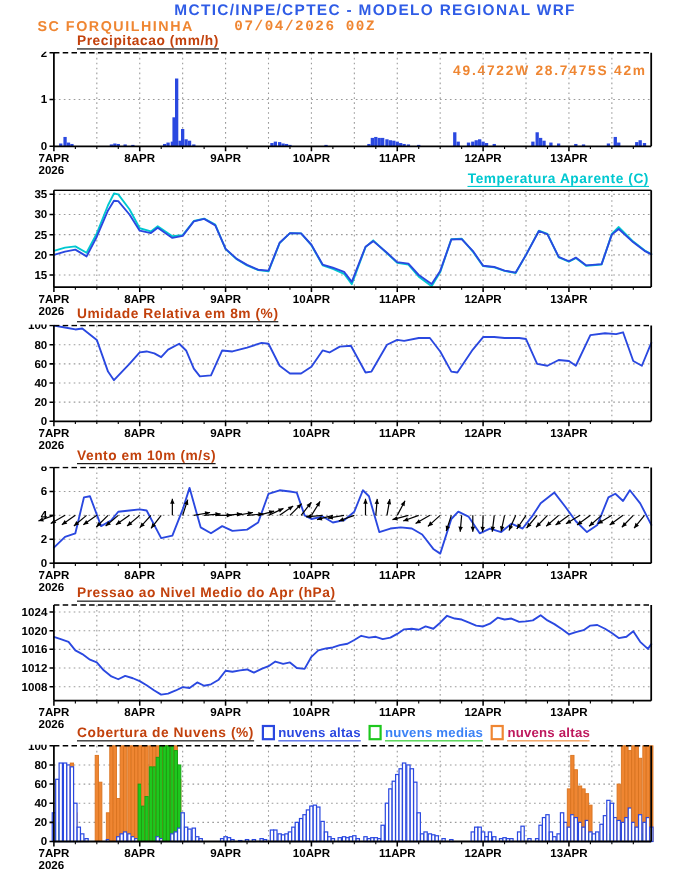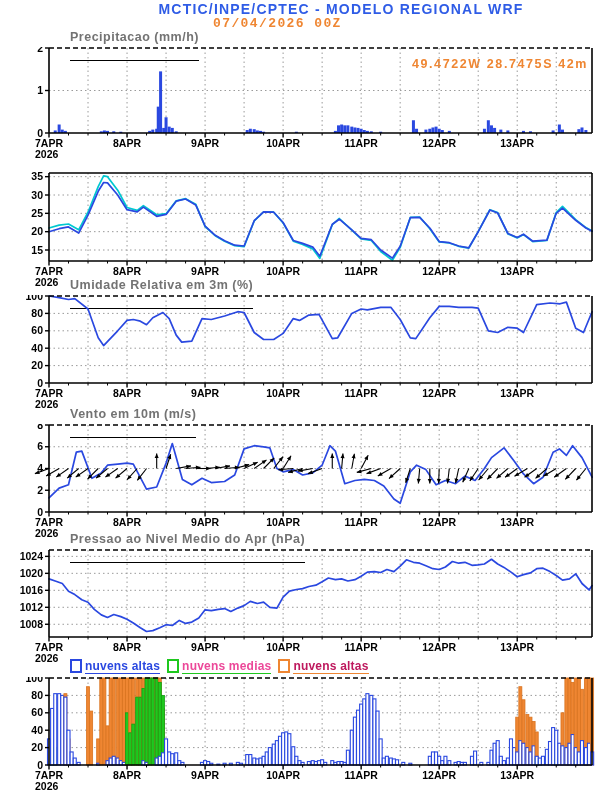--- a/index.html
+++ b/index.html
@@ -2,50 +2,53 @@
 <html><head>
 <meta charset="utf-8">
 <style>
   html,body{margin:0;padding:0;background:#fff;}
   #page{position:relative;width:612px;height:792px;background:#fff;overflow:hidden;
         font-family:"Liberation Sans",sans-serif;font-weight:bold;}
   .hdr1{position:absolute;top:1px;left:0;width:612px;text-align:center;font-size:14px;letter-spacing:1.2px;margin-left:35px;}
   .hdr2a{position:absolute;top:16px;left:34px;font-size:13px;letter-spacing:1.4px;}
   .hdr2b{position:absolute;top:16px;left:213px;font-size:13px;letter-spacing:1.4px;font-family:Liberation Mono, monospace;}
   .coords{position:absolute;top:29px;right:24px;font-size:12.5px;letter-spacing:1.6px;margin-top:28px;}
-  .ptitle{position:absolute;font-size:12.5px;letter-spacing:0.5px;color:#737373;
-          border-bottom:1.6px solid #000;padding-bottom:16px;line-height:14px;}
+  .ptitle{position:absolute;font-size:12.5px;letter-spacing:0.5px;color:#c2410c;
+          border-bottom:1.6px solid #000;padding-bottom:0px;line-height:14px;}
   .rlabel{position:absolute;font-size:12.5px;letter-spacing:0.5px;border-bottom:1.6px solid;padding-bottom:0px;line-height:14px;}
   .legendrow{position:absolute;left:70px;width:524px;display:flex;align-items:flex-end;gap:7px;}
   .legitem{display:flex;align-items:flex-end;gap:3px;font-size:12px;letter-spacing:0.2px;white-space:nowrap;}
   .legbox{width:8px;height:10px;background:#fff;border:2px solid;display:inline-block;margin-bottom:1px;}
   .leglabel{border-bottom:1.6px solid;line-height:13px;}
   svg{position:absolute;left:0;}
 </style>
 </head>
 <body>
 
 <div id="page">
   <div class="hdr1" style="color: rgb(47, 92, 230);">MCTIC/INPE/CPTEC - MODELO REGIONAL WRF</div>
+  <div class="hdr2a" style="color: rgb(239, 134, 50);">SC FORQUILHINHA</div>
   <div class="hdr2b" style="color: rgb(239, 134, 50);">07/04/2026 00Z</div>
   <div class="coords" style="color: rgb(239, 134, 50);">49.4722W 28.7475S 42m</div>
 
   <div class="ptitle" style="top:30px;left:70px;">Precipitacao (mm/h)</div>
-  <div class="ptitle" style="top:278px;left:70px;">Umidade Relativa em 3m (%)</div>
+  <div class="rlabel" id="tempAppLbl" style="top: 155px; right: 22px; color: rgb(0, 200, 208); border-color: rgb(0, 200, 208);">Temperatura Aparente (C)</div>
+  <div class="ptitle" style="top:278px;left:70px;">Umidade Relativa em 8m (%)</div>
   <div class="ptitle" style="top:407px;left:70px;">Vento em 10m (m/s)</div>
   <div class="ptitle" style="top:532px;left:70px;">Pressao ao Nivel Medio do Apr (hPa)</div>
 
   <div class="legendrow" style="top:659px;">
+    <span class="ptitle" style="position:static;">Cobertura de Nuvens (%)</span>
     <span class="legitem">
       <span class="legbox" id="lb0" style="border-color: rgb(42, 72, 224);"></span>
       <span class="leglabel" id="ll0" style="color: rgb(42, 72, 224); border-color: rgb(42, 72, 224);">nuvens altas</span>
     </span>
     <span class="legitem">
       <span class="legbox" id="lb1" style="border-color: rgb(30, 200, 30);"></span>
-      <span class="leglabel" id="ll1" style="color: #ec4899; border-color: rgb(30, 200, 30);">nuvens medias</span>
+      <span class="leglabel" id="ll1" style="color: #3b82f6; border-color: rgb(30, 200, 30);">nuvens medias</span>
     </span>
     <span class="legitem">
       <span class="legbox" id="lb2" style="border-color: rgb(239, 134, 50);"></span>
       <span class="leglabel" id="ll2" style="color: #be185d; border-color: rgb(239, 134, 50);">nuvens altas</span>
     </span>
   </div>
 
   <svg id="sv0" width="612" height="115" viewBox="0 0 612 115" style="top: 47px;">
       <line x1="88.01815098515442" y1="1" x2="88.01815098515442" y2="86" stroke="#9a9a9a" stroke-width="1" stroke-dasharray="1.5,3"></line>
       <line x1="127.03630197030886" y1="1" x2="127.03630197030886" y2="86" stroke="#9a9a9a" stroke-width="1" stroke-dasharray="1.5,3"></line>

